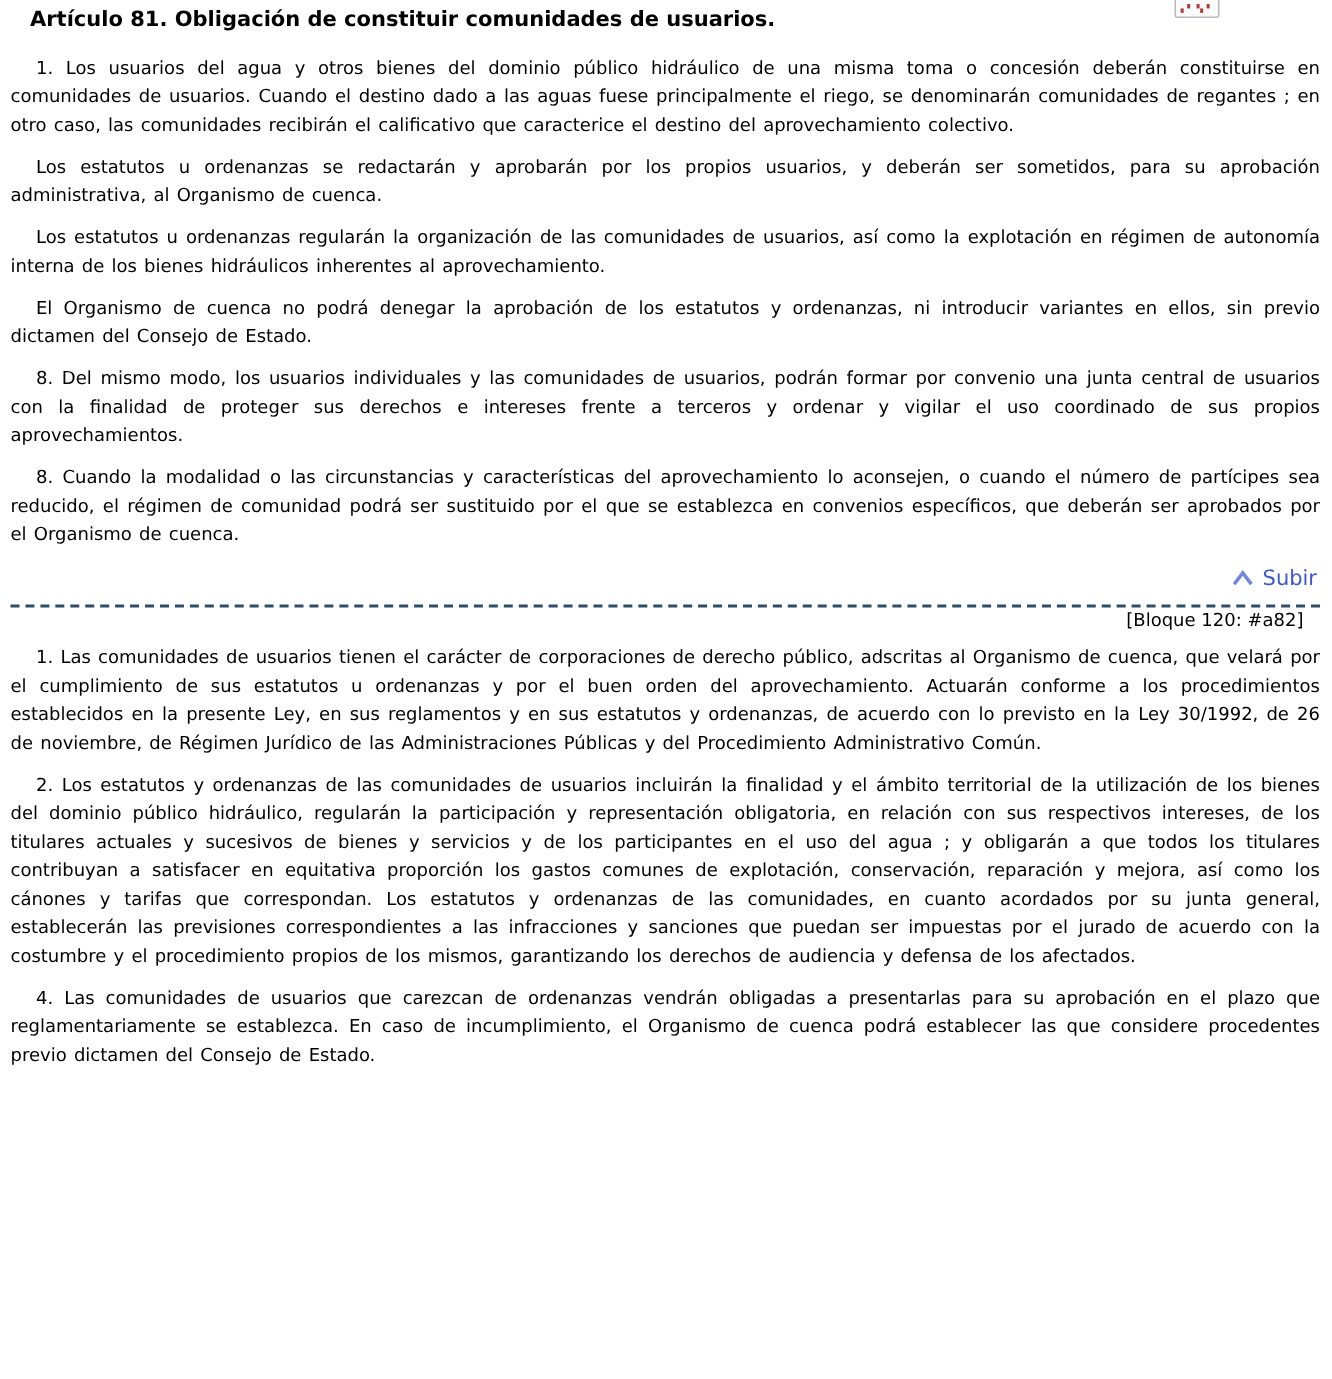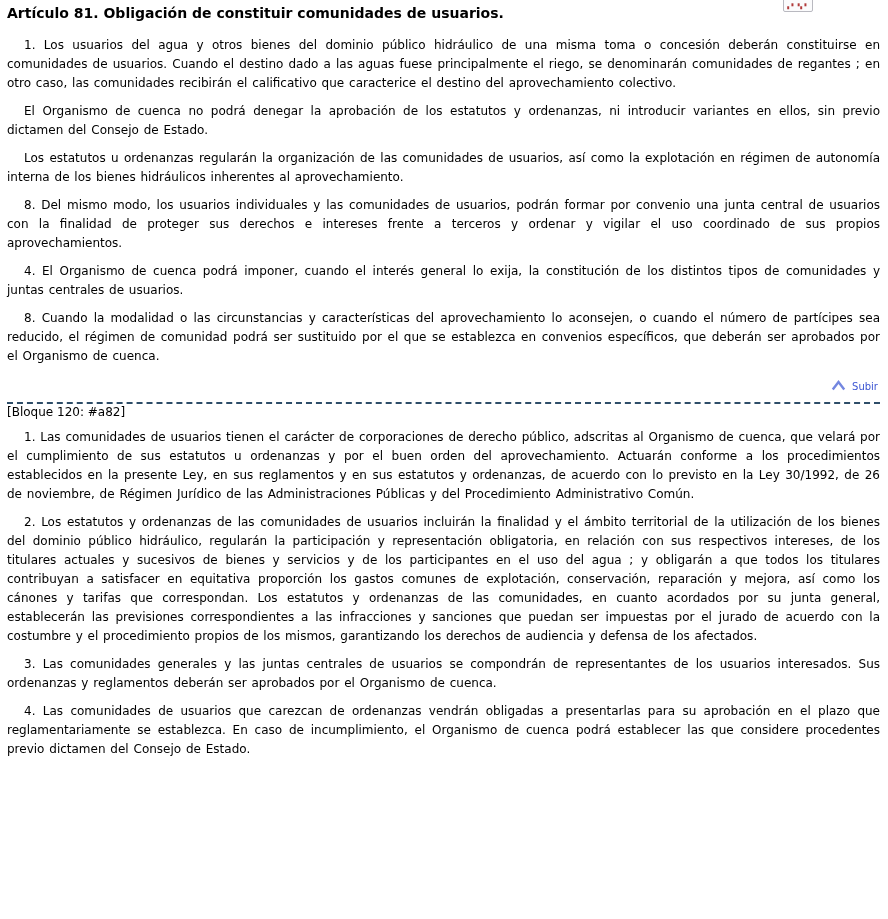--- a/index.html
+++ b/index.html
@@ -36,95 +36,94 @@
     line-height: 5px;
     letter-spacing: 0.5px;
     color: #b03a3a;
     font-weight: bold;
     white-space: nowrap;
   }
   h4.article-heading {
     font-size: 14px;
     line-height: 17px;
     font-weight: bold;
-    margin: 2px 0 14px 0;
+    margin: 2px 0 14px 13px;
   }
   p.body-par {
     font-size: 12px;
     line-height: 19px;
     text-align: justify;
     text-indent: 17px;
     margin: 0 0 9px 0;
     word-spacing: 1px;
   }
   .subir-row {
     text-align: right;
     margin: 6px 2px 8px 0;
   }
   .subir-link {
     display: inline-block;
-    font-size: 10px;
+    font-size: 14px;
     color: #3d56d3;
     text-decoration: none;
     cursor: pointer;
   }
   .subir-link .chev {
     display: inline-block;
     vertical-align: -1px;
     margin-right: 6px;
   }
   hr.divider {
     border: none;
     border-top: 2px dashed #2e4d68;
     height: 0;
     margin: 4px 0 1px 0;
   }
   .block-ref {
-    text-align: left;
+    text-align: right;
     font-size: 12px;
     line-height: 15px;
-    margin: 1px 1px 8px 0;
+    margin: 1px 11px 8px 0;
     color: #000000;
   }
 </style>
 </head>
 <body>
 
 <div class="page">
 
   <div class="cropped-logo">
     <span class="ink">▖▘▝▖▘</span>
   </div>
 
   <section>
     <h4 class="article-heading">Artículo 81. Obligación de constituir comunidades de usuarios.</h4>
 
     <p class="body-par">1. Los usuarios del agua y otros bienes del dominio público hidráulico de una misma toma o concesión deberán constituirse en comunidades de usuarios. Cuando el destino dado a las aguas fuese principalmente el riego, se denominarán comunidades de regantes ; en otro caso, las comunidades recibirán el calificativo que caracterice el destino del aprovechamiento colectivo.</p>
+    <p class="body-par">Los estatutos u ordenanzas se redactarán y aprobarán por los propios usuarios, y deberán ser sometidos, para su aprobación administrativa, al Organismo de cuenca.</p>
+    <p class="body-par">Los estatutos u ordenanzas regularán la organización de las comunidades de usuarios, así como la explotación en régimen de autonomía interna de los bienes hidráulicos inherentes al aprovechamiento.</p>
     <p class="body-par">El Organismo de cuenca no podrá denegar la aprobación de los estatutos y ordenanzas, ni introducir variantes en ellos, sin previo dictamen del Consejo de Estado.</p>
-    <p class="body-par">Los estatutos u ordenanzas regularán la organización de las comunidades de usuarios, así como la explotación en régimen de autonomía interna de los bienes hidráulicos inherentes al aprovechamiento.</p>
     <p class="body-par">8. Del mismo modo, los usuarios individuales y las comunidades de usuarios, podrán formar por convenio una junta central de usuarios con la finalidad de proteger sus derechos e intereses frente a terceros y ordenar y vigilar el uso coordinado de sus propios aprovechamientos.</p>
-    <p class="body-par">4. El Organismo de cuenca podrá imponer, cuando el interés general lo exija, la constitución de los distintos tipos de comunidades y juntas centrales de usuarios.</p>
     <p class="body-par">8. Cuando la modalidad o las circunstancias y características del aprovechamiento lo aconsejen, o cuando el número de partícipes sea reducido, el régimen de comunidad podrá ser sustituido por el que se establezca en convenios específicos, que deberán ser aprobados por el Organismo de cuenca.</p>
 
     <div class="subir-row">
       <a class="subir-link">
         <span class="chev">
           <svg width="15" height="12" viewBox="0 0 15 12" aria-hidden="true">
             <polyline points="2.5,9.5 7.5,3 12.5,9.5" fill="none" stroke="#7487e0" stroke-width="2.4" stroke-linecap="square"></polyline>
           </svg>
         </span><span>Subir</span>
       </a>
     </div>
   </section>
 
   <hr class="divider">
   <div class="block-ref">[Bloque 120: #a82]</div>
 
   <section>
 
     <p class="body-par">1. Las comunidades de usuarios tienen el carácter de corporaciones de derecho público, adscritas al Organismo de cuenca, que velará por el cumplimiento de sus estatutos u ordenanzas y por el buen orden del aprovechamiento. Actuarán conforme a los procedimientos establecidos en la presente Ley, en sus reglamentos y en sus estatutos y ordenanzas, de acuerdo con lo previsto en la Ley 30/1992, de 26 de noviembre, de Régimen Jurídico de las Administraciones Públicas y del Procedimiento Administrativo Común.</p>
     <p class="body-par">2. Los estatutos y ordenanzas de las comunidades de usuarios incluirán la finalidad y el ámbito territorial de la utilización de los bienes del dominio público hidráulico, regularán la participación y representación obligatoria, en relación con sus respectivos intereses, de los titulares actuales y sucesivos de bienes y servicios y de los participantes en el uso del agua ; y obligarán a que todos los titulares contribuyan a satisfacer en equitativa proporción los gastos comunes de explotación, conservación, reparación y mejora, así como los cánones y tarifas que correspondan. Los estatutos y ordenanzas de las comunidades, en cuanto acordados por su junta general, establecerán las previsiones correspondientes a las infracciones y sanciones que puedan ser impuestas por el jurado de acuerdo con la costumbre y el procedimiento propios de los mismos, garantizando los derechos de audiencia y defensa de los afectados.</p>
-    <p class="body-par">3. Las comunidades generales y las juntas centrales de usuarios se compondrán de representantes de los usuarios interesados. Sus ordenanzas y reglamentos deberán ser aprobados por el Organismo de cuenca.</p>
     <p class="body-par">4. Las comunidades de usuarios que carezcan de ordenanzas vendrán obligadas a presentarlas para su aprobación en el plazo que reglamentariamente se establezca. En caso de incumplimiento, el Organismo de cuenca podrá establecer las que considere procedentes previo dictamen del Consejo de Estado.</p>
 
   </section>
 
 </div>
 
 </body></html>

